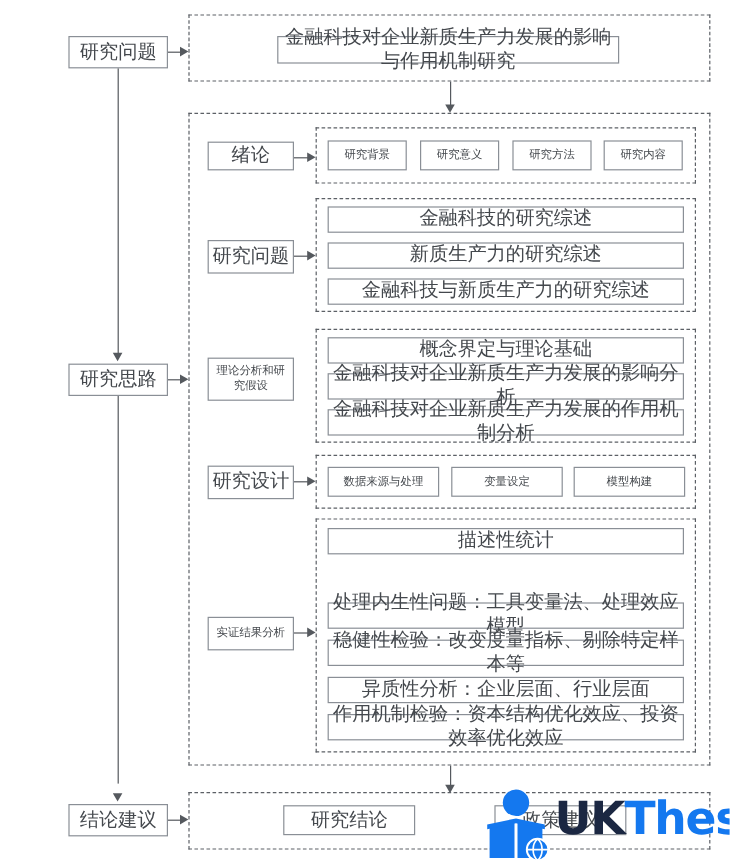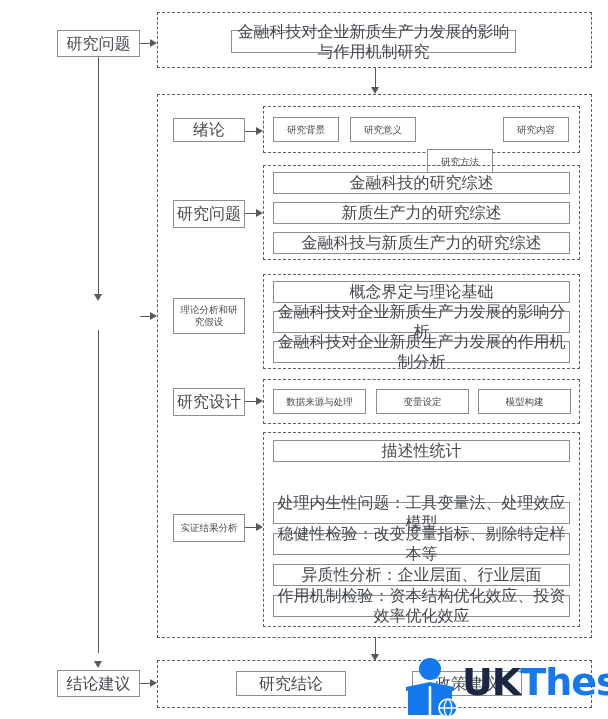--- a/index.html
+++ b/index.html
@@ -59,35 +59,36 @@
   <div class="box" style="left:57px;top:30px;width:83px;height:27px;">研究问题</div>
 
   <div class="ln h" style="left:140px;top:43px;width:11px;"></div>
   <div class="arrow right" style="left:150px;top:38.5px;"></div>
 
   <div class="ln v" style="left:375px;top:68px;height:21px;"></div>
   <div class="arrow down" style="left:371px;top:87px;"></div>
 
   <div class="dash outer" style="left:157px;top:94px;width:435px;height:544px;"></div>
 
+  <div class="box" style="left:57px;top:303px;width:83px;height:27px;">研究思路</div>
 
   <div class="ln v" style="left:98px;top:57px;height:239px;"></div>
   <div class="arrow down" style="left:94px;top:294px;"></div>
 
   <div class="ln h" style="left:140px;top:316px;width:11px;"></div>
   <div class="arrow right" style="left:150px;top:311.5px;"></div>
 
   <div class="box" style="left:173px;top:118px;width:72px;height:24px;">绪论</div>
   <div class="ln h" style="left:245px;top:131px;width:13px;"></div>
   <div class="arrow right" style="left:256px;top:126.5px;"></div>
 
   <div class="dash" style="left:263px;top:106px;width:317px;height:47px;"></div>
   <div class="box small" style="left:273px;top:117px;width:66px;height:25px;">研究背景</div>
   <div class="box small" style="left:350px;top:117px;width:66px;height:25px;">研究意义</div>
-  <div class="box small" style="left:427px;top:117px;width:66px;height:25px;margin-top:32px;">研究方法</div>
+  <div class="box small" style="left:427px;top:117px;width:66px;height:25px;">研究方法</div>
   <div class="box small" style="left:503px;top:117px;width:66px;height:25px;">研究内容</div>
 
   <div class="box" style="left:173px;top:200px;width:72px;height:28px;">研究问题</div>
   <div class="ln h" style="left:245px;top:213px;width:13px;"></div>
   <div class="arrow right" style="left:256px;top:208.5px;"></div>
 
   <div class="dash" style="left:263px;top:165px;width:317px;height:95px;"></div>
   <div class="box" style="left:273px;top:172px;width:297px;height:22px;">金融科技的研究综述</div>
   <div class="box" style="left:273px;top:202px;width:297px;height:22px;">新质生产力的研究综述</div>
   <div class="box" style="left:273px;top:232px;width:297px;height:22px;">金融科技与新质生产力的研究综述</div>

